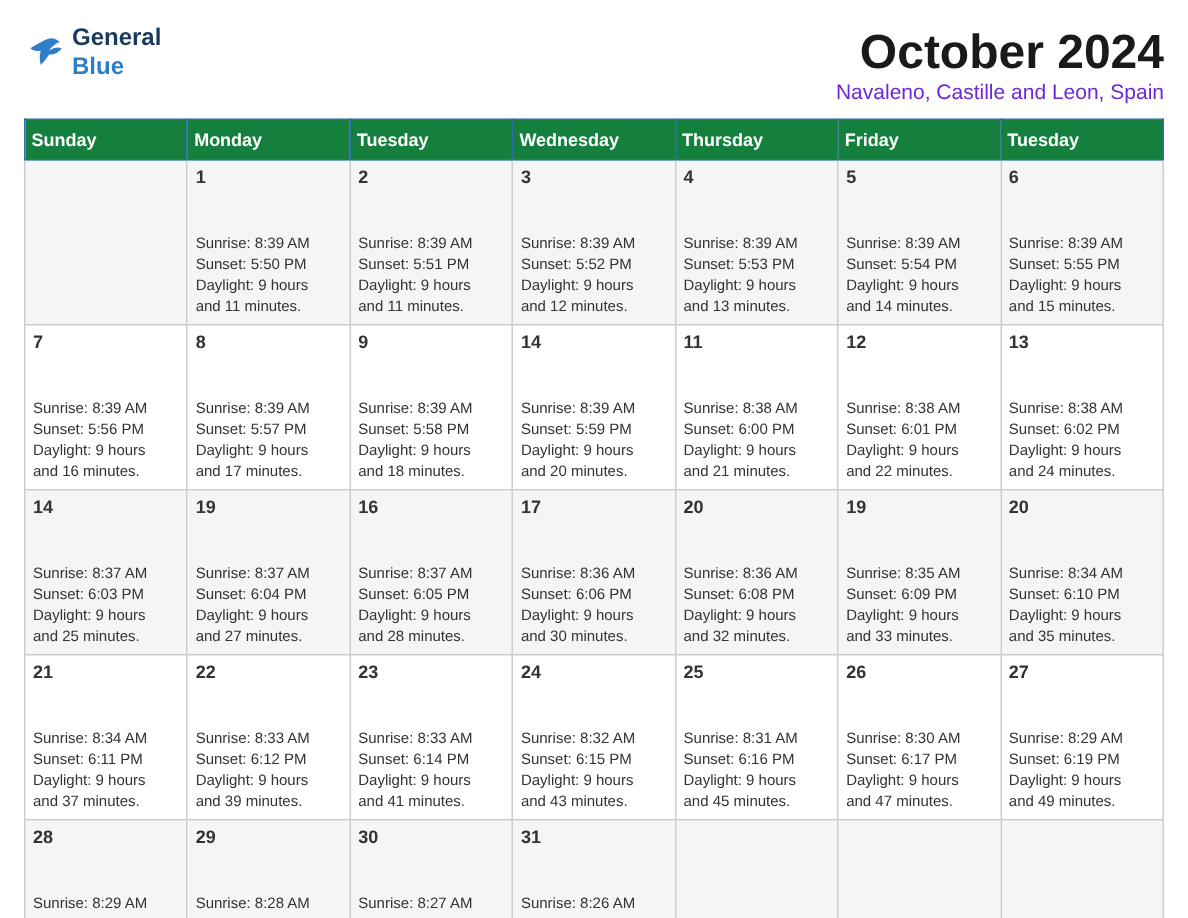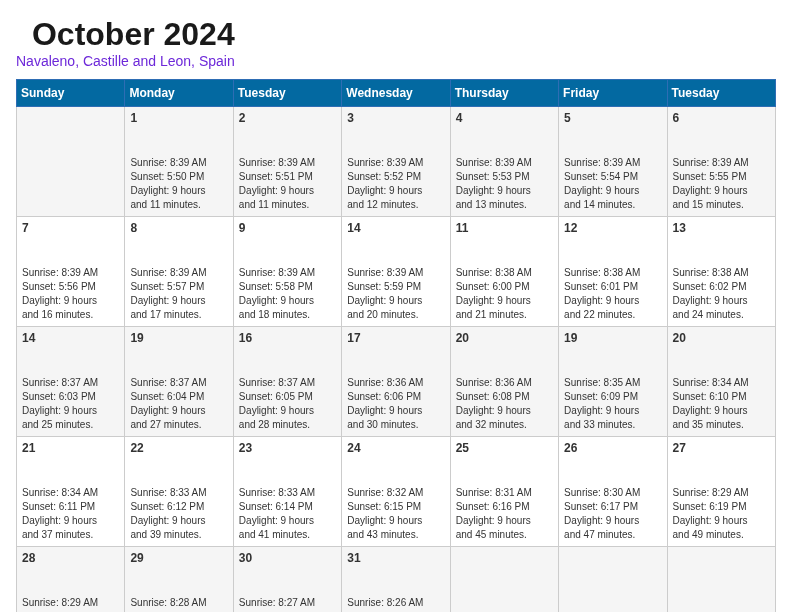--- a/index.html
+++ b/index.html
@@ -36,21 +36,21 @@
     .location-title {
       font-size: 14px;
       color: #6d28d9;
     }
     table {
       width: 100%;
       border-collapse: collapse;
       table-layout: fixed;
     }
     thead tr th {
-      background-color: #0369a1;
+      background-color: #15803d;
       color: #fff;
       font-size: 12px;
       font-weight: bold;
       padding: 6px 4px;
       text-align: left;
       border: 1px solid #2e6db4;
     }
     tbody tr td {
       vertical-align: top;
       border: 1px solid #ccc;
@@ -74,20 +74,28 @@
     .cell-content {
       font-size: 10px;
       line-height: 1.4;
       margin-top: 31px;
     }
   </style>
 </head>
 <body>
 
 <div class="header-area">
+  <div class="logo">
+    <svg class="logo-bird" viewBox="0 0 40 40">
+      <path d="M20 8 Q28 4 34 10 Q28 12 24 18 Q30 14 36 16 Q32 22 24 22 Q20 28 16 32 Q14 24 16 18 Q10 20 6 16 Q12 12 20 8Z" fill="#2e7dc9"></path>
+    </svg>
+    <div>
+      <div style="font-size:16px;font-weight:bold;color:#1a3a5c;line-height:1.2;">General<br><span style="color:#2e7dc9;">Blue</span></div>
+    </div>
+  </div>
   <div class="title-area">
     <div class="month-title">October 2024</div>
     <div class="location-title">Navaleno, Castille and Leon, Spain</div>
   </div>
 </div>
 
 <table>
   <thead>
     <tr>
     <th>Sunday</th>

